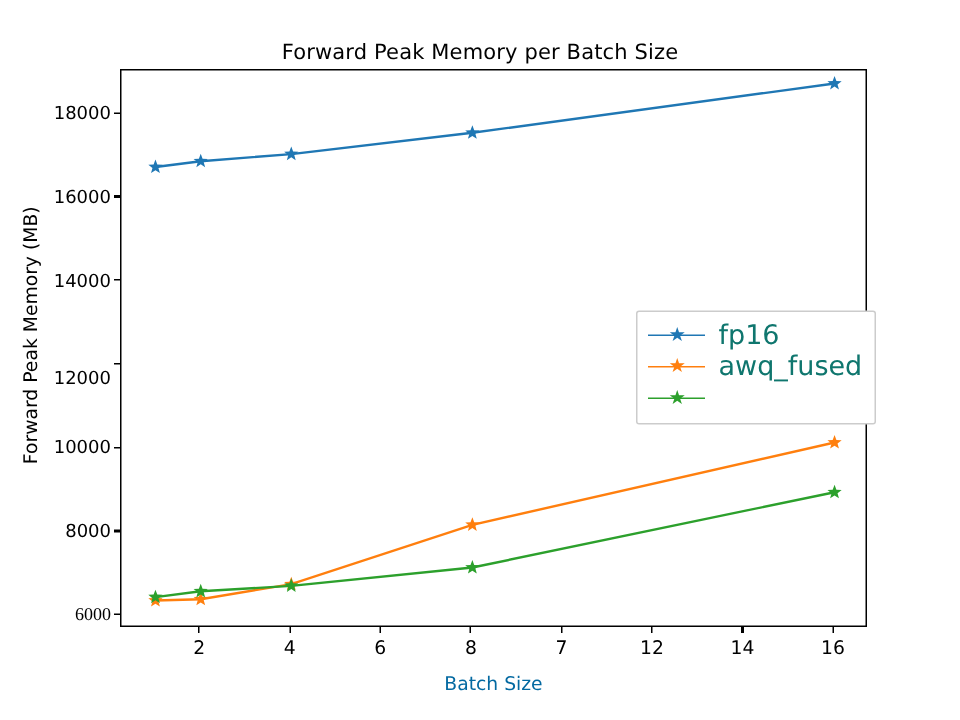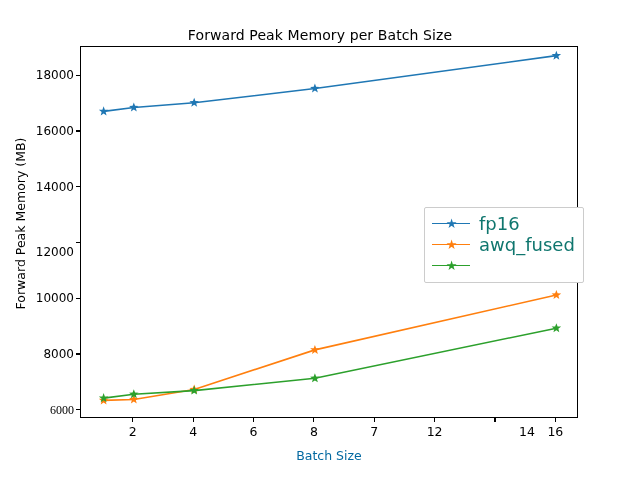--- a/index.html
+++ b/index.html
@@ -176,21 +176,21 @@
       <div class="xtick-label" style="left: 193.182px;">4</div>
       <div class="xtick-mark" style="left: 192.632px;"></div>
       <div class="xtick-label" style="left: 253.545px;">6</div>
       <div class="xtick-mark" style="left: 252.995px;"></div>
       <div class="xtick-label" style="left: 313.909px;">8</div>
       <div class="xtick-mark" style="left: 313.359px;"></div>
       <div class="xtick-label" style="left: 374.273px;">7</div>
       <div class="xtick-mark" style="left: 373.723px;"></div>
       <div class="xtick-label" style="left: 434.636px;">12</div>
       <div class="xtick-mark" style="left: 434.086px;"></div>
-      <div class="xtick-label" style="left: 495px; margin-left: 32px;">14</div>
+      <div class="xtick-label" style="left: 495px;">14</div>
       <div class="xtick-mark" style="left: 494.45px;"></div>
       <div class="xtick-label" style="left: 555.364px;">16</div>
       <div class="xtick-mark" style="left: 554.814px;"></div>
     </div>
 
   <div id="plot-area">
     <svg id="plot-svg" viewBox="0 0 498 372" preserveAspectRatio="none">
         <g>
           <polyline points="22.64,64.37 52.82,60.47 113.18,55.73 233.91,41.52 475.36,8.64" fill="none" stroke="#1f77b4" stroke-width="1.6"></polyline>
           <path d="M22.64,59.37L23.87,62.67L27.39,62.82L24.63,65.02L25.58,68.41L22.64,66.47L19.70,68.41L20.64,65.02L17.88,62.82L21.40,62.67Z" fill="#1f77b4"></path>

